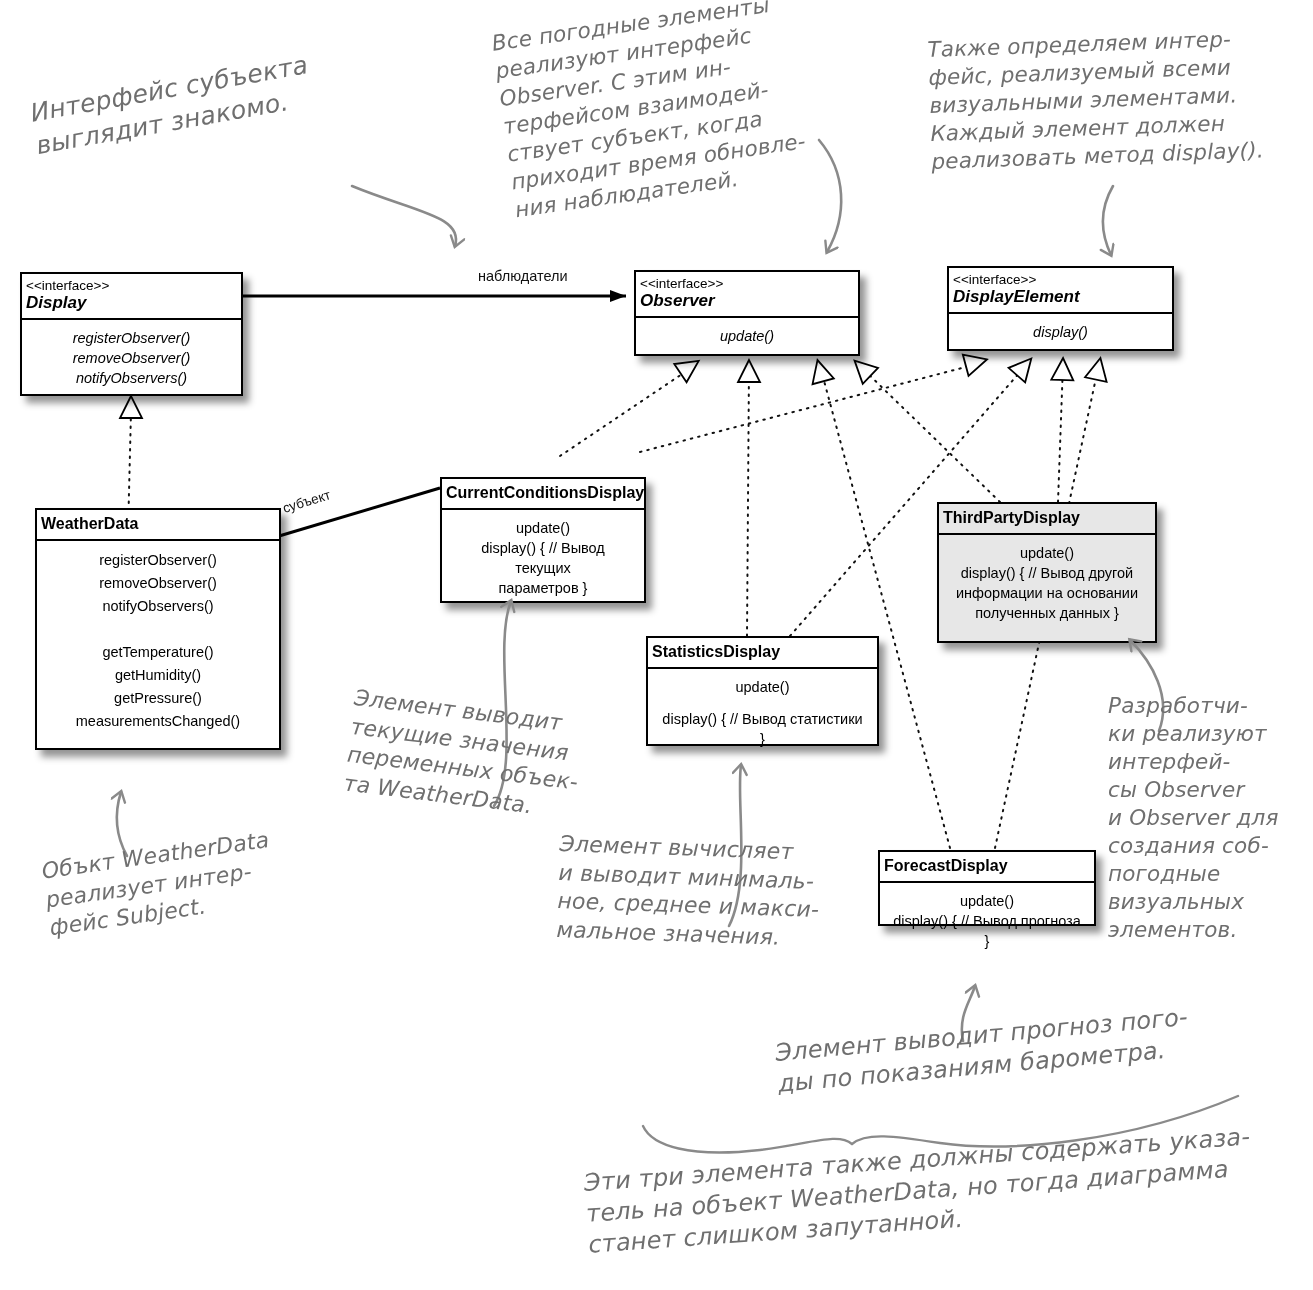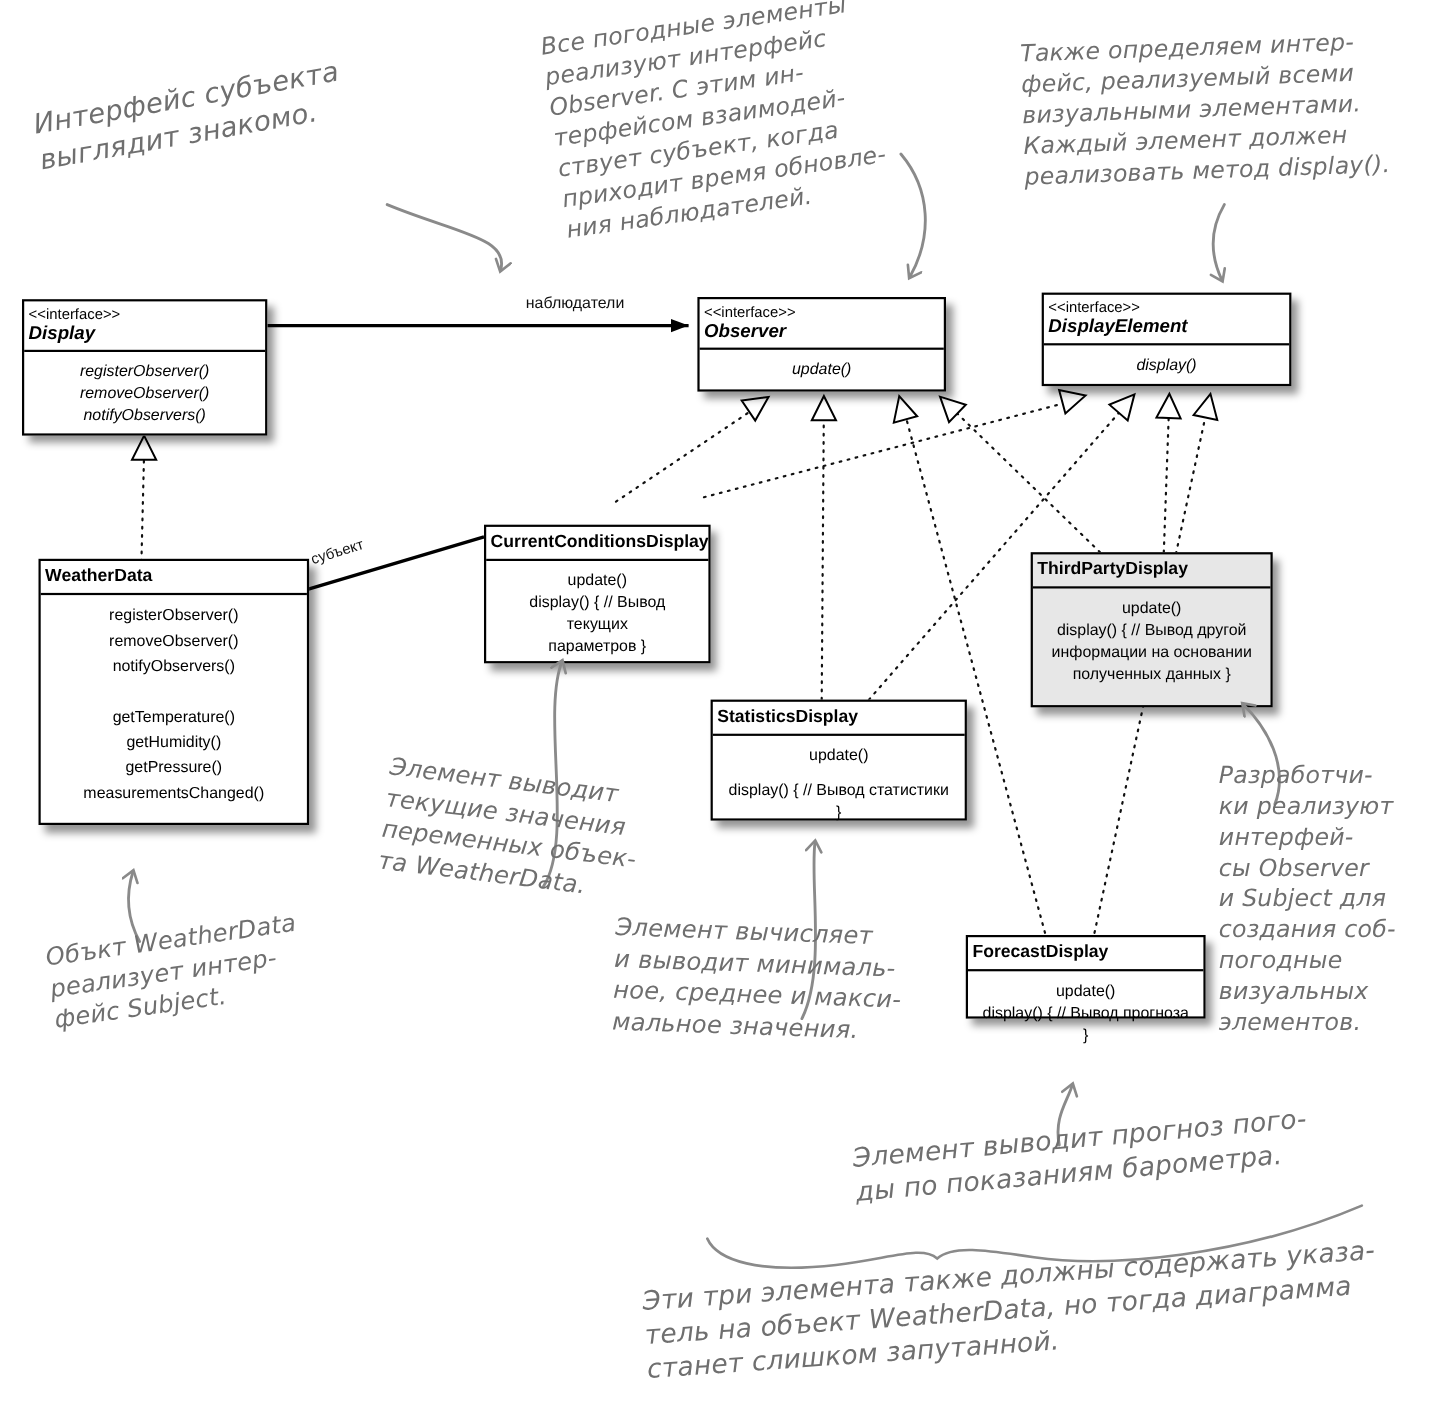--- a/index.html
+++ b/index.html
@@ -225,21 +225,21 @@
     <div>и выводит минималь-</div>
     <div>ное, среднее и макси-</div>
     <div>мальное значения.</div>
   </div>
 
   <div class="note" style="left:1108px;top:692px;font-size:21.5px;">
     <div>Разработчи-</div>
     <div>ки реализуют</div>
     <div>интерфей-</div>
     <div>сы Observer</div>
-    <div>и Subject для</div>
+    <div>и Observer для</div>
     <div>создания соб-</div>
     <div>погодные</div>
     <div>визуальных</div>
     <div>элементов.</div>
   </div>
 
   <div class="note" style="left:774px;top:1038px;font-size:24px;transform:rotate(-5deg);">
     <div>Элемент выводит прогноз пого-</div>
     <div>ды по показаниям барометра.</div>
   </div>

